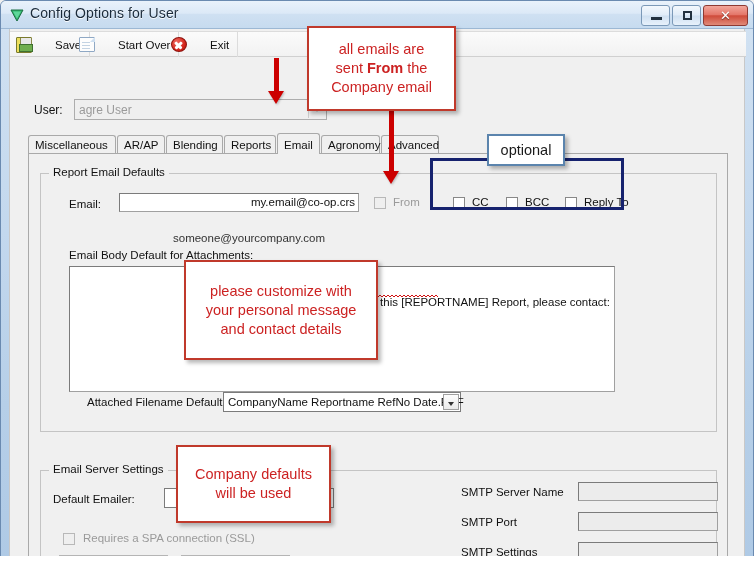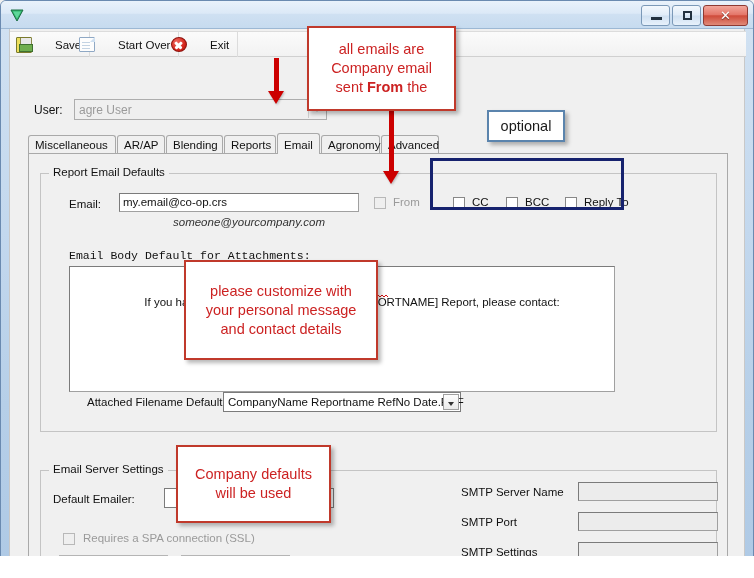--- a/index.html
+++ b/index.html
@@ -165,21 +165,21 @@
     line-height:16px; white-space:nowrap;
   }
   .tab.active {
     top:0px; height:21px; background:#f0f0f0;
     border-color:#a9a9a9; z-index:5; padding-top:3px;
     box-shadow: 0 1px 0 #f0f0f0;
   }
   .tabpage {
     position:absolute; left:18px; top:124px;
     width:700px; height:405px;
-    background:#f0f0f0; border:1px solid #a9a9a9;
+    background:#f0f0f0; border:1px solid #a9a9a9;text-align:right;
   }
 
   
   .group {
     position:absolute;
     border:1px solid #c4c4c4;
   }
   .group > .legend {
     position:absolute; top:-8px; left:8px;
     background:#f0f0f0; padding:0 4px;
@@ -283,20 +283,21 @@
 
 <div id="window">
 
   <div class="aero-frame"></div>
 
   <div class="titlebar">
     <svg class="title-icon" viewBox="0 0 16 16">
       <polygon points="2,3 14,3 8,14" fill="#2fb56b" stroke="#1d6e44" stroke-width="1"></polygon>
       <polygon points="4,4.5 12,4.5 8,11.5" fill="#5fd79a"></polygon>
     </svg>
+    <div class="title-text">Config Options for User</div>
 
     <div class="win-btns">
       <div class="win-btn">
         <span class="min-bar"></span>
       </div>
       <div class="win-btn">
         <span class="max-sq"></span>
       </div>
       <div class="win-btn close">
         <span class="glyph">✕</span>
@@ -339,35 +340,35 @@
       <div class="tab" style="left:353px; width:58px;">Advanced</div>
     </div>
 
     <div class="tabpage">
 
       <div class="group" style="left:11px; top:19px; width:677px; height:259px;">
         <span class="legend">Report Email Defaults</span>
 
         <span class="lbl" style="position:absolute; left:28px; top:24px;">Email:</span>
         <div class="tbox" style="left:78px; top:19px; width:240px; height:19px;">my.email@co-op.crs</div>
-        <span style="position:absolute; left:132px; top:42px; font-size:11.5px; color:#333; font-style:italic;">someone@yourcompany.com</span>
+        <span style="position:absolute; left:132px; top:58px; font-size:11.5px; color:#333; ">someone@yourcompany.com</span>
 
         <span class="cbox dis" style="left:333px; top:23px;"></span>
         <span class="lbl-dis" style="position:absolute; left:352px; top:22px;">From</span>
 
         <span class="cbox" style="left:412px; top:23px;"></span>
         <span class="lbl" style="position:absolute; left:431px; top:22px;">CC</span>
 
         <span class="cbox" style="left:465px; top:23px;"></span>
         <span class="lbl" style="position:absolute; left:484px; top:22px;">BCC</span>
 
         <span class="cbox" style="left:524px; top:23px;"></span>
         <span class="lbl" style="position:absolute; left:543px; top:22px;">Reply To</span>
 
-        <span class="lbl" style="position:absolute; left:28px; top:75px;font-family:Liberation Mono, monospace;">Email Body Default for Attachments:</span>
+        <span class="lbl" style="position:absolute; left:28px; top:75px;">Email Body Default for Attachments:</span>
 
         <div class="tbox multi" style="left:28px; top:92px; width:546px; height:126px;">
           <div style="position:relative; display:inline-block;">
             <span>If you have any questions regarding this [REPORTNAME] Report, please contact:</span>
             <svg style="position:absolute; left:186px; top:11px; width:96px; height:4px;" viewBox="0 0 96 4" preserveAspectRatio="none">
               <path d="M0 3 L2 1 L4 3 L6 1 L8 3 L10 1 L12 3 L14 1 L16 3 L18 1 L20 3 L22 1 L24 3 L26 1 L28 3 L30 1 L32 3 L34 1 L36 3 L38 1 L40 3 L42 1 L44 3 L46 1 L48 3 L50 1 L52 3 L54 1 L56 3 L58 1 L60 3 L62 1 L64 3 L66 1 L68 3 L70 1 L72 3 L74 1 L76 3 L78 1 L80 3 L82 1 L84 3 L86 1 L88 3 L90 1 L92 3 L94 1 L96 3" fill="none" stroke="#d01010" stroke-width="1"></path>
             </svg>
           </div>
           <div style="height:13px;"></div>
           <div style="white-space:pre;">My Name
@@ -419,28 +420,28 @@
   </div>
 
   <div class="arrow" style="left:381px; top:108px; width:20px; height:76px;">
     <span class="shaft" style="height:63px;"></span>
     <span class="head"></span>
   </div>
 
   <div class="callout" style="left:307px; top:26px; width:149px; height:85px;">
     <div>
       <div>all emails are</div>
-      <div>Company email</div>
       <div>
         <span>sent </span><b>From</b><span> the</span>
       </div>
+      <div>Company email</div>
     </div>
   </div>
 
-  <div class="callout blue" style="left:487px; top:110px; width:78px; height:32px;">optional</div>
+  <div class="callout blue" style="left:487px; top:134px; width:78px; height:32px;">optional</div>
 
   <div class="highlight-box" style="left:430px; top:158px; width:194px; height:52px;"></div>
 
   <div class="callout" style="left:176px; top:445px; width:155px; height:78px; white-space:pre-line;">Company defaults
 will be used</div>
 
   <div class="callout" style="left:184px; top:260px; width:194px; height:100px; white-space:pre-line;">please customize with
 your personal message
 and contact details</div>
 

